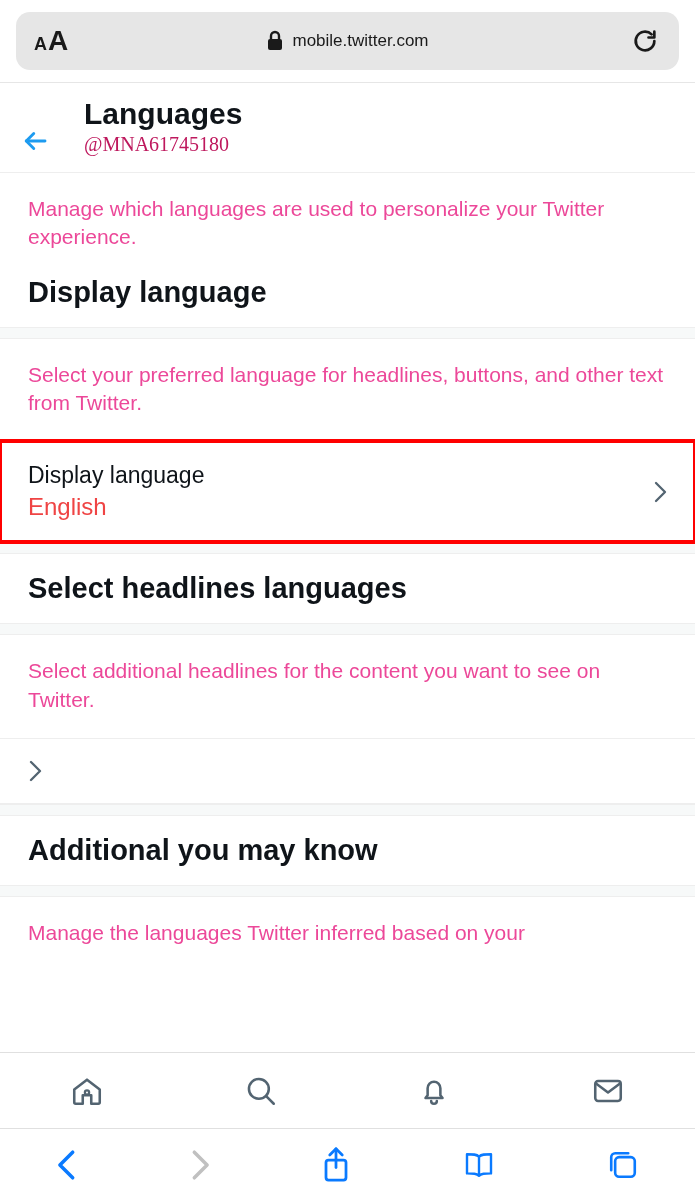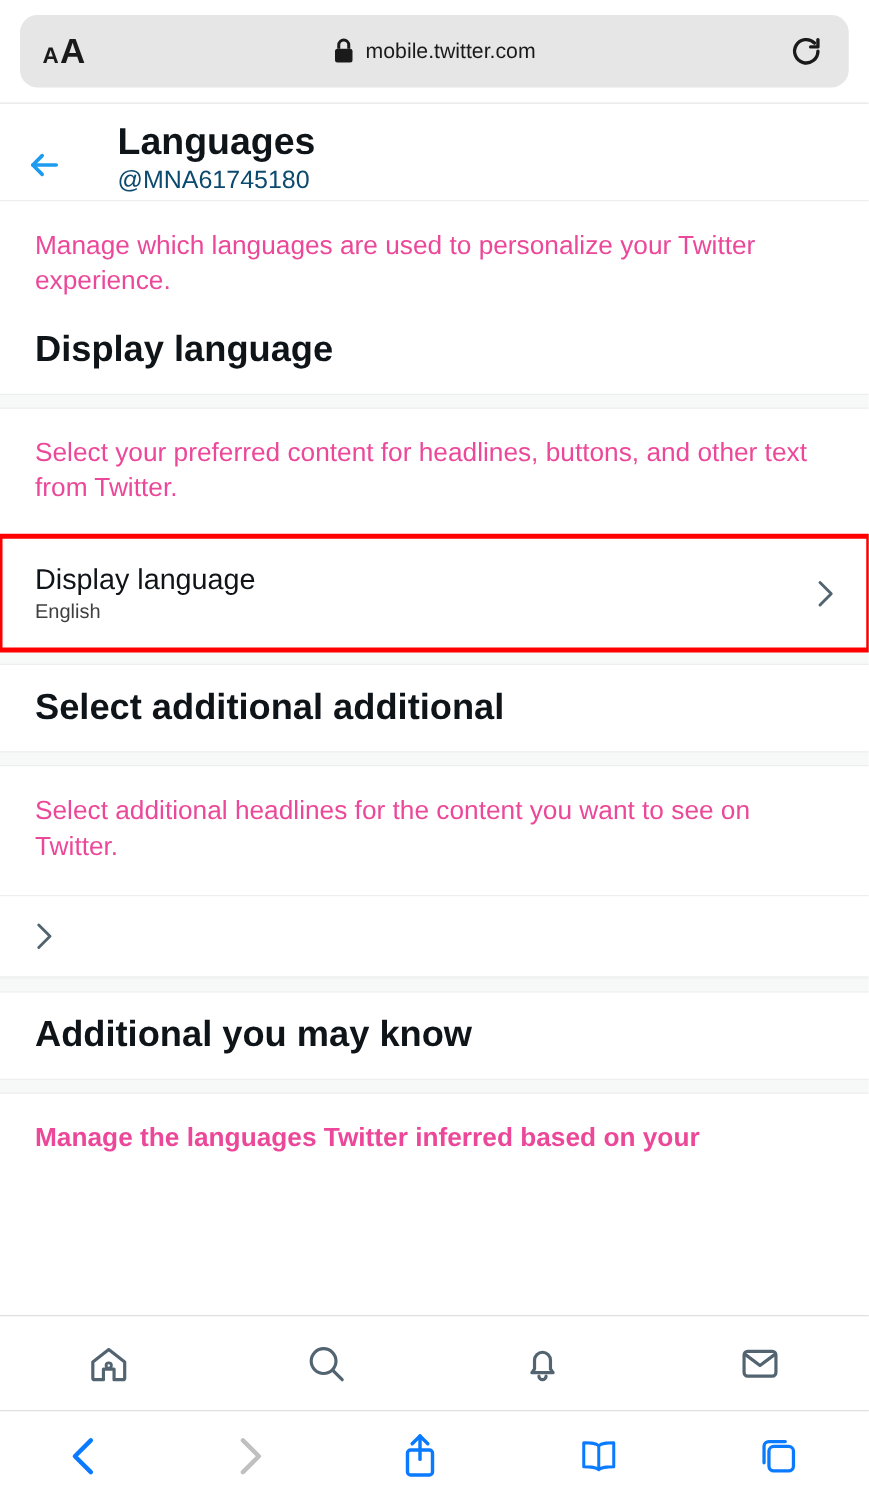--- a/index.html
+++ b/index.html
@@ -6,32 +6,32 @@
   html, body { width: 695px; height: 1200px; font-family: -apple-system, Helvetica, Arial, sans-serif; background: #fff; color: #0f1419; overflow: hidden; }
   .browser-bar { height: 82px; padding: 12px 16px; display: flex; align-items: center; }
   .url-pill { flex: 1; background: #e6e6e6; border-radius: 14px; height: 58px; display: flex; align-items: center; justify-content: center; position: relative; }
   .aa { position: absolute; left: 18px; font-weight: 700; color: #1a1a1a; display:flex; align-items:baseline; }
   .aa .small { font-size: 18px; }
   .aa .big { font-size: 28px; margin-left:1px; }
   .url-center { display:flex; align-items:center; gap:8px; font-size:17px; color:#1a1a1a; }
   .reload { position:absolute; right:20px; }
   .divider { height:1px; background:#e6e6e6; }
 
-  .header { display:flex; align-items:center; padding: 14px 20px 4px 20px; gap: 44px; border-bottom:1px solid #eee; }
+  .header { display:flex; align-items:flex-end; padding: 14px 20px 16px 20px; gap: 34px; border-bottom:1px solid #eee; }
   .back-arrow { color:#1d9bf0; margin-top:10px; }
   .header-texts h1 { font-size:30px; font-weight:800; }
-  .header-texts .handle { color:#0c4a6e; font-size:20px; margin-top:2px; }
+  .header-texts .handle { color:#be185d; font-size:20px; margin-top:2px;font-family:Liberation Serif, serif; }
 
   .desc { padding: 22px 28px 24px 28px; color:#ec4899; font-size:21px; line-height:1.35; }
   .section-title { padding: 0 28px 18px 28px; font-size:29px; font-weight:800; }
   .spacer { height:12px; background:#f7f9f9; border-top:1px solid #eee; border-bottom:1px solid #eee; }
 
   .row { display:flex; align-items:center; justify-content:space-between; padding: 20px 28px; border-top:1px solid #eee; border-bottom:1px solid #eee; }
   .row .labels .primary { font-size:23px; color:#0f1419; }
-  .row .labels .secondary { font-size:16px; color:#404040; margin-top:4px; }
+  .row .labels .secondary { font-size:24px; color:#ef4444; margin-top:4px; }
   .chev { color:#536471; }
 
   .highlight { outline:4px solid #ff0000; outline-offset:-2px; }
 
   .tabbar { position:absolute; bottom:72px; left:0; right:0; height:76px; border-top:1px solid #e0e0e0; display:flex; align-items:center; justify-content:space-around; background:#fff; }
   .tabbar .iconbtn { color:#536471; }
 
   .safari-bar { position:absolute; bottom:0; left:0; right:0; height:72px; border-top:1px solid #e0e0e0; display:flex; align-items:center; justify-content:space-around; background:#fff; }
   .safari-bar .sicon { color:#0a7aff; }
   .safari-bar .disabled { color:#c0c0c0; }
@@ -74,53 +74,53 @@
   <div class="header-texts">
     <h1>Languages</h1>
     <div class="handle">@MNA61745180</div>
   </div>
 </div>
 
 <div class="desc">Manage which languages are used to personalize your Twitter experience.</div>
 
 <div class="section-title">Display language</div>
 <div class="spacer"></div>
-<div class="desc">Select your preferred content for headlines, buttons, and other text from Twitter.</div>
+<div class="desc">Select your preferred language for headlines, buttons, and other text from Twitter.</div>
 
 <div class="row highlight">
   <div class="labels">
     <div class="primary">Display language</div>
     <div class="secondary">English</div>
   </div>
   <div class="chev">
     <svg width="14" height="24" viewBox="0 0 14 24" fill="none">
         <path d="M3 3l9 9-9 9" stroke="#536471" stroke-width="2.3" stroke-linecap="round" stroke-linejoin="round"></path>
       </svg>
   </div>
 </div>
 
 <div class="spacer"></div>
 
-<div class="section-title" style="padding-top:18px;">Select additional additional</div>
+<div class="section-title" style="padding-top:18px;">Select headlines languages</div>
 <div class="spacer"></div>
 <div class="desc">Select additional headlines for the content you want to see on Twitter.</div>
 
 <div class="row">
   <div class="chev">
     <svg width="14" height="24" viewBox="0 0 14 24" fill="none">
         <path d="M3 3l9 9-9 9" stroke="#536471" stroke-width="2.3" stroke-linecap="round" stroke-linejoin="round"></path>
       </svg>
   </div>
 </div>
 
 <div class="spacer"></div>
 
 <div class="section-title" style="padding-top:18px;">Additional you may know</div>
 <div class="spacer"></div>
-<div class="desc" style="padding-bottom:0;font-weight:bold;">Manage the languages Twitter inferred based on your</div>
+<div class="desc" style="padding-bottom:0;">Manage the languages Twitter inferred based on your</div>
 
 <div class="tabbar">
   <div class="iconbtn">
     <svg width="34" height="34" viewBox="0 0 24 24" fill="none">
         <path d="M3 11l9-7 9 7v9a1 1 0 0 1-1 1h-5v-6h-6v6H4a1 1 0 0 1-1-1v-9z" stroke="#536471" stroke-width="1.8" stroke-linejoin="round"></path>
         <circle cx="12" cy="13" r="1.5" stroke="#536471" stroke-width="1.6"></circle>
       </svg>
   </div>
   <div class="iconbtn">
     <svg width="34" height="34" viewBox="0 0 24 24" fill="none">

